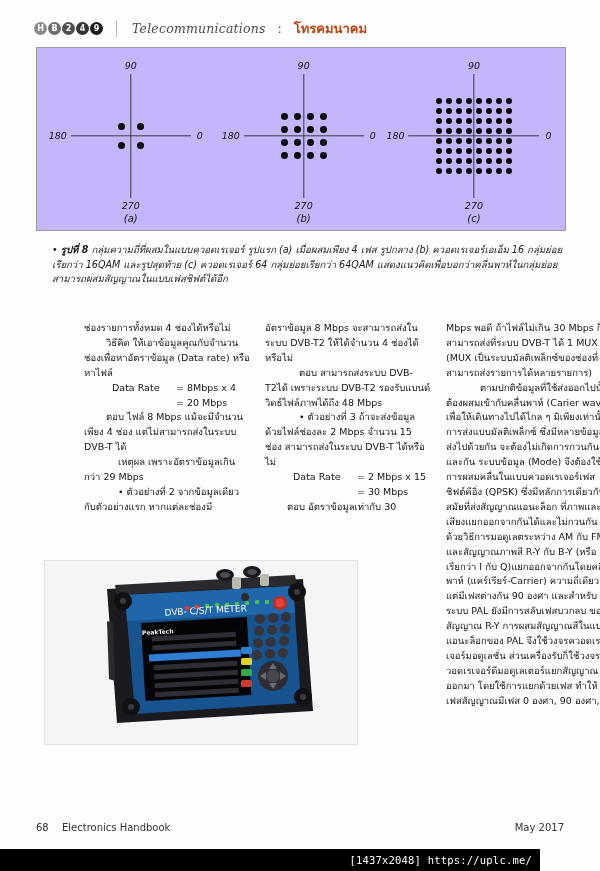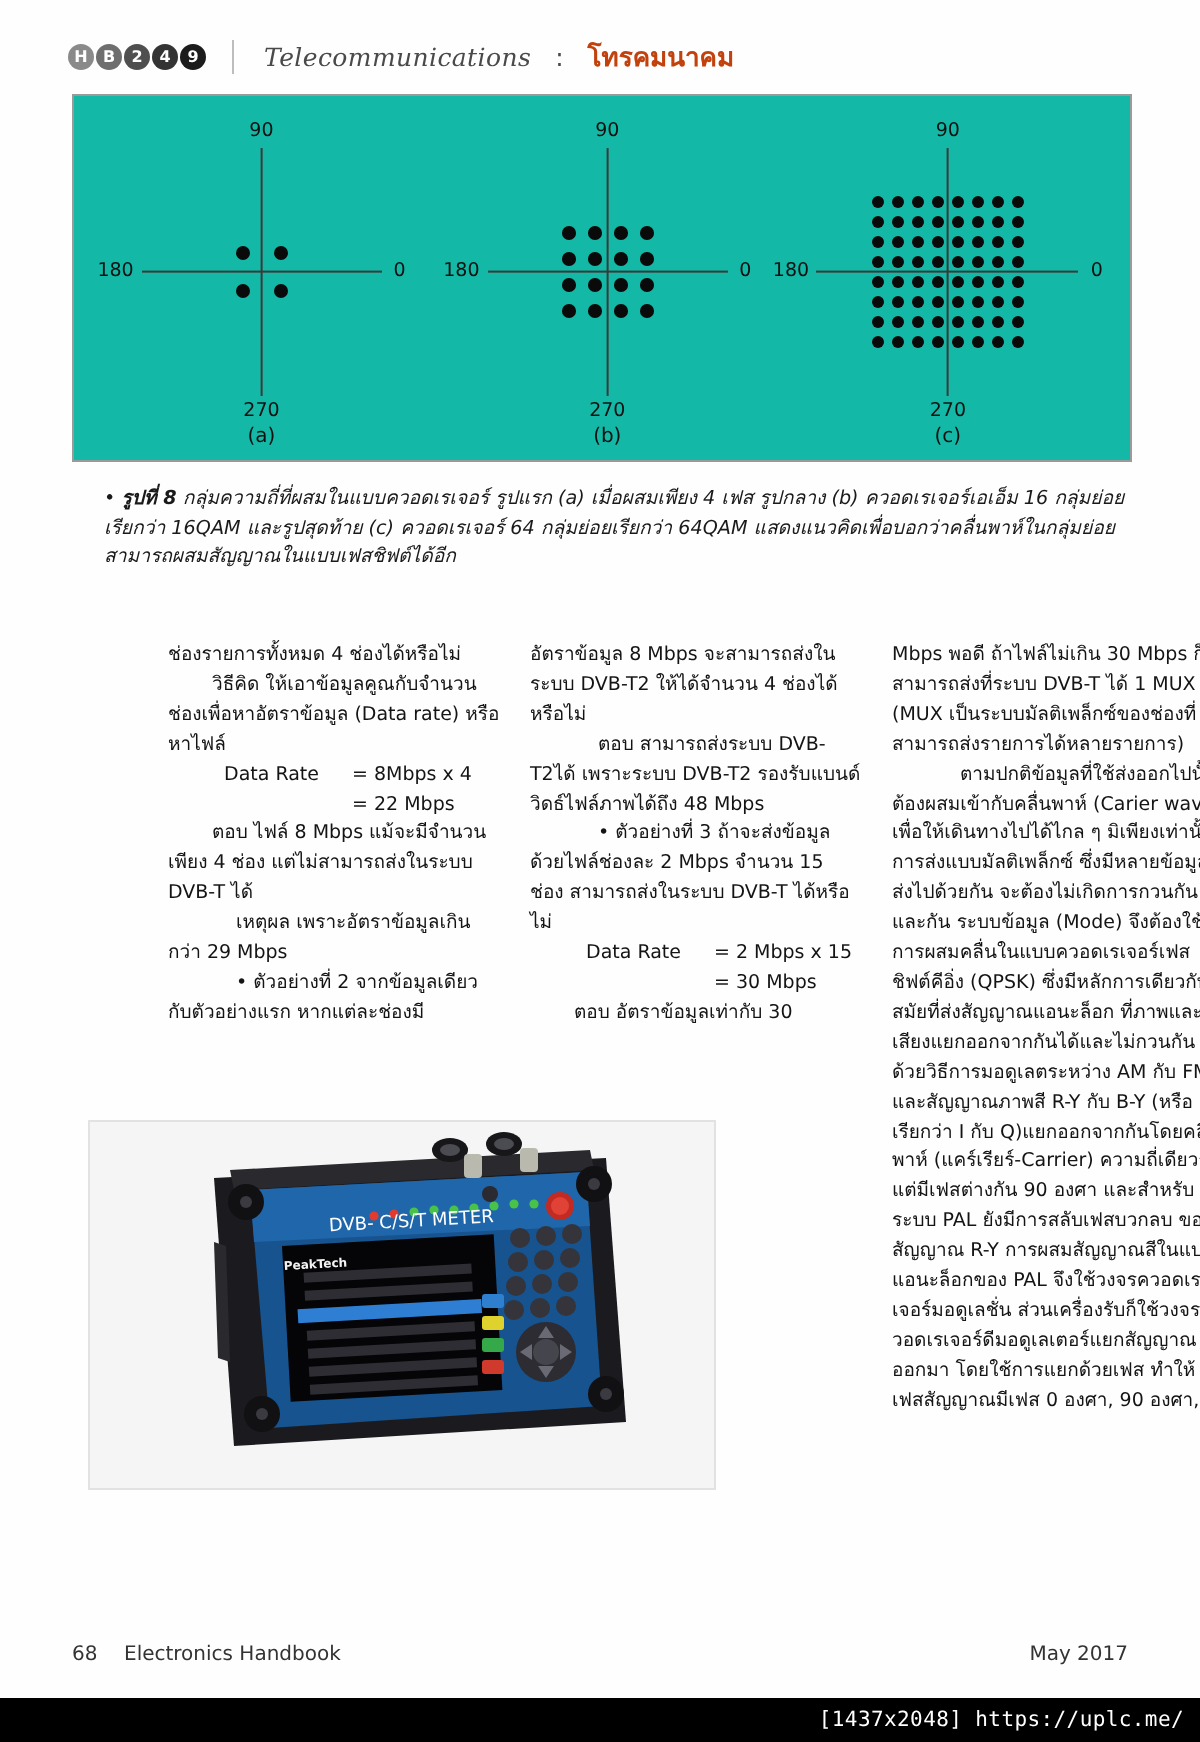--- a/index.html
+++ b/index.html
@@ -40,21 +40,21 @@
     font-style:italic;font-size:12.5px;color:#4a4a4a;letter-spacing:.2px;
   }
   .hdr-colon{font-size:12.5px;color:#4a4a4a;margin:0 4px;}
   .hdr-th{
     font-size:13px;color:#c2410c;font-weight:bold;
     font-family:"DejaVu Sans",sans-serif;
   }
   
   .figbox{
     position:absolute;left:36px;top:47px;width:528px;height:182px;
-    border:1px solid #9a9a9a;background:#14b8a6;
+    border:1px solid #9a9a9a;background:#c4b5fd;font-style:italic;
   }
   .consts{
     position:absolute;left:0;top:0;width:100%;height:100%;
     display:flex;
   }
   .const{
     position:relative;flex:1;height:100%;
   }
   .axis-v{
     position:absolute;left:50%;top:26px;width:1.4px;height:124px;
@@ -122,21 +122,21 @@
   
   .footer{
     position:absolute;left:36px;top:822px;width:528px;
     display:flex;align-items:center;
   }
   .f-page{font-size:10px;color:#333;min-width:26px;}
   .f-title{font-size:10px;color:#333;}
   .f-date{margin-left:auto;font-size:10px;color:#333;}
   
   .wm{
-    position:absolute;left:0;bottom:0;width:600px;height:22px;
+    position:absolute;left:0;bottom:0;width:540px;height:22px;
     background:#000;display:flex;align-items:center;justify-content:flex-end;
   }
   .wm span{
     color:#fff;font-size:10.5px;padding-right:8px;
     font-family:"DejaVu Sans Mono","Liberation Mono",monospace;
     letter-spacing:.2px;
   }
 </style>
 </head>
 <body>
@@ -288,21 +288,21 @@
   <div class="cols">
 
     <div class="col c1">
       <p>ช่องรายการทั้งหมด 4 ช่องได้หรือไม่</p>
       <p class="ind">วิธีคิด ให้เอาข้อมูลคูณกับจำนวนช่องเพื่อหาอัตราข้อมูล (Data rate) หรือหาไฟล์</p>
       <div class="eqrow">
         <span class="lhs">Data Rate</span>
         <span>= 8Mbps x 4</span>
       </div>
       <div class="eqrow eqrow2">
-        <span>= 22 Mbps</span>
+        <span>= 20 Mbps</span>
       </div>
       <p class="ind">ตอบ ไฟล์ 8 Mbps แม้จะมีจำนวนเพียง 4 ช่อง แต่ไม่สามารถส่งในระบบ DVB-T ได้</p>
       <p class="ind2">เหตุผล เพราะอัตราข้อมูลเกินกว่า 29 Mbps</p>
       <p class="ind2">• ตัวอย่างที่ 2 จากข้อมูลเดียวกับตัวอย่างแรก หากแต่ละช่องมี</p>
     </div>
 
     <div class="col c2">
       <p>อัตราข้อมูล 8 Mbps จะสามารถส่งในระบบ DVB-T2 ให้ได้จำนวน 4 ช่องได้หรือไม่</p>
       <p class="ind2">ตอบ สามารถส่งระบบ DVB-T2ได้ เพราะระบบ DVB-T2 รองรับแบนด์วิดธ์ไฟล์ภาพได้ถึง 48 Mbps</p>
       <p class="ind2">• ตัวอย่างที่ 3 ถ้าจะส่งข้อมูลด้วยไฟล์ช่องละ 2 Mbps จำนวน 15 ช่อง สามารถส่งในระบบ DVB-T ได้หรือไม่</p>

